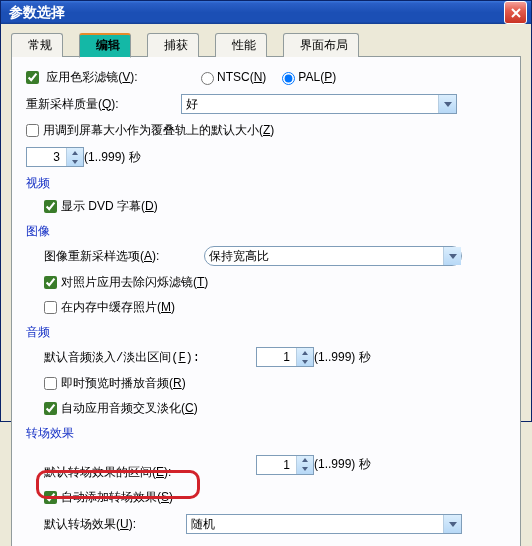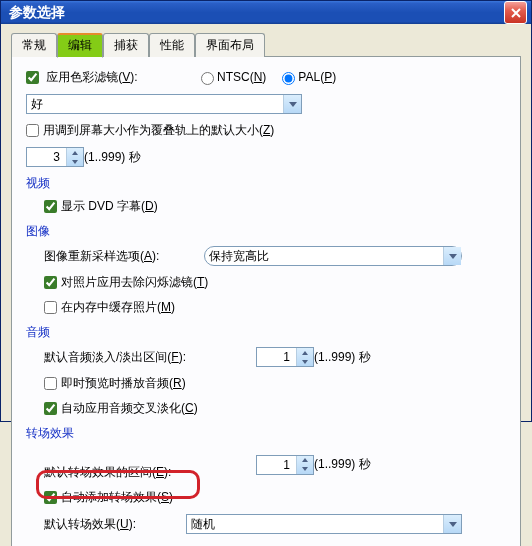--- a/index.html
+++ b/index.html
@@ -46,38 +46,39 @@
     flex-direction: column;
     box-sizing: border-box;
   }
   .tabs {
     display: flex;
     align-items: flex-end;
     position: relative;
     z-index: 2;
   }
   .tab {
-    padding: 3px 10px 3px 10px;
+    padding: 3px 10px 3px 16px;
     border: 1px solid #919b9c;
     border-bottom: none;
     background: #f4f3ee;
     border-top-left-radius: 3px;
     border-top-right-radius: 3px;
-    margin-right: 0px;
+    margin-right: 16px;
     position: relative;
     top: 1px;
     color: #000;
   }
   .tab.active {
-    background: #84cc16;
+    background: #14b8a6;
     border-top: 2px solid #e68b2c;
     padding-top: 2px;
     z-index: 3;
     border-bottom: 1px solid #fcfcfe;
     margin-bottom: -1px;
+    font-weight: bold;
   }
   .tab-panel {
     flex: 1;
     border: 1px solid #919b9c;
     background: #fcfcfe;
     padding: 12px 14px;
     box-sizing: border-box;
     overflow: hidden;
   }
   .row {
@@ -169,20 +170,21 @@
           <input type="checkbox" checked="" style="">
           <span><span>应用色彩滤镜</span>(<span class="u">V</span>):</span>
         </div>
         <div class="radio-grp" style="margin-left:20px;">
           <label><input type="radio" name="std" style=""><span>NTSC</span>(<span class="u">N</span>)</label>
           <label><input type="radio" name="std" checked="" style=""><span>PAL</span>(<span class="u">P</span>)</label>
         </div>
       </div>
 
       <div class="row">
+        <div class="label"><span>重新采样质量</span>(<span class="u">Q</span>):</div>
         <div class="select" style="width:276px;">
           <span>好</span>
           <div class="arrow">
               <div class="tri-down"></div>
             </div>
         </div>
       </div>
 
       <div class="row">
         <input type="checkbox" style="">
@@ -224,21 +226,21 @@
         <input type="checkbox" checked="" style="">
         <span><span>对照片应用去除闪烁滤镜</span>(<span class="u">T</span>)</span>
       </div>
       <div class="row indent">
         <input type="checkbox" style="">
         <span><span>在内存中缓存照片</span>(<span class="u">M</span>)</span>
       </div>
 
       <div class="section-title">音频</div>
       <div class="row indent">
-        <div style="width:212px;"><span>默认音频淡入/淡出区间</span>(<span class="u">F</span>):</div>
+        <div style="width:212px;font-family:Liberation Mono, monospace;"><span>默认音频淡入/淡出区间</span>(<span class="u">F</span>):</div>
         <div class="spin">
           <span class="val">1</span>
           <div class="spbtns">
               <div>
                 <div class="tri-up-s"></div>
               </div>
               <div>
                 <div class="tri-down-s"></div>
               </div>
             </div>

